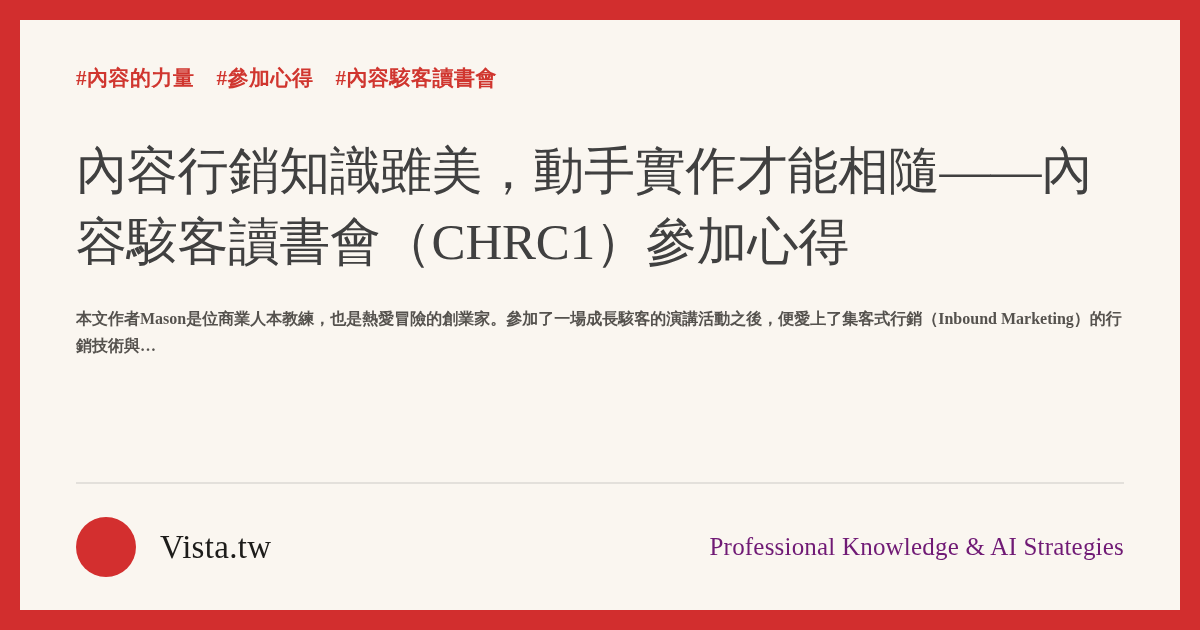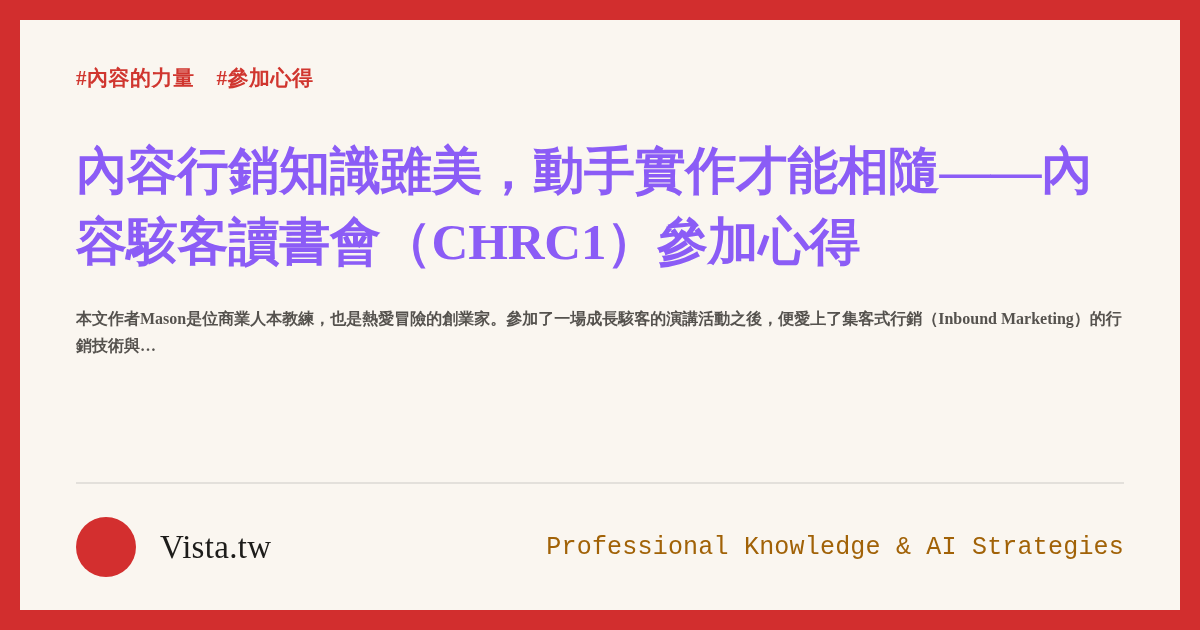--- a/index.html
+++ b/index.html
@@ -46,23 +46,23 @@
     font-weight: 700;
     color: #D0362F;
     letter-spacing: 0.5px;
     white-space: nowrap;
   }
 
   
   .post-title {
     font-family: "Liberation Serif", "DejaVu Serif", serif;
     font-size: 51px;
-    font-weight: 700;
+    font-weight: 400;
     line-height: 1.4;
-    color: #8b5cf6;
+    color: #404040;
     letter-spacing: -0.2px;
     max-width: 1060px;
   }
 
   
   .post-desc {
     margin-top: 26px;
     font-family: "Liberation Serif", "DejaVu Serif", serif;
     font-size: 16px;
     font-weight: 700;
@@ -106,37 +106,38 @@
 
   .brand-name {
     font-family: "Liberation Serif", "DejaVu Serif", serif;
     font-size: 33px;
     font-weight: 400;
     color: #1D1C1A;
     letter-spacing: 0.3px;
   }
 
   .tagline {
-    font-family: Liberation Mono, monospace;
+    font-family: Liberation Serif, serif;
     font-size: 25px;
     font-weight: 400;
-    color: #a16207;
+    color: #701a75;
     letter-spacing: 0.2px;
     white-space: nowrap;
   }
 </style>
 </head>
 <body>
 
 <div class="card-frame">
   <div class="card-inner">
 
     <div class="tag-row">
       <span class="tag">#內容的力量</span>
       <span class="tag">#參加心得</span>
+      <span class="tag">#內容駭客讀書會</span>
     </div>
 
     <h1 class="post-title">內容行銷知識雖美，動手實作才能相隨——內容駭客讀書會（CHRC1）參加心得</h1>
 
     <p class="post-desc">本文作者Mason是位商業人本教練，也是熱愛冒險的創業家。參加了一場成長駭客的演講活動之後，便愛上了集客式行銷（Inbound Marketing）的行銷技術與…</p>
 
     <div class="divider"></div>
 
     <div class="footer">
       <div class="brand">

